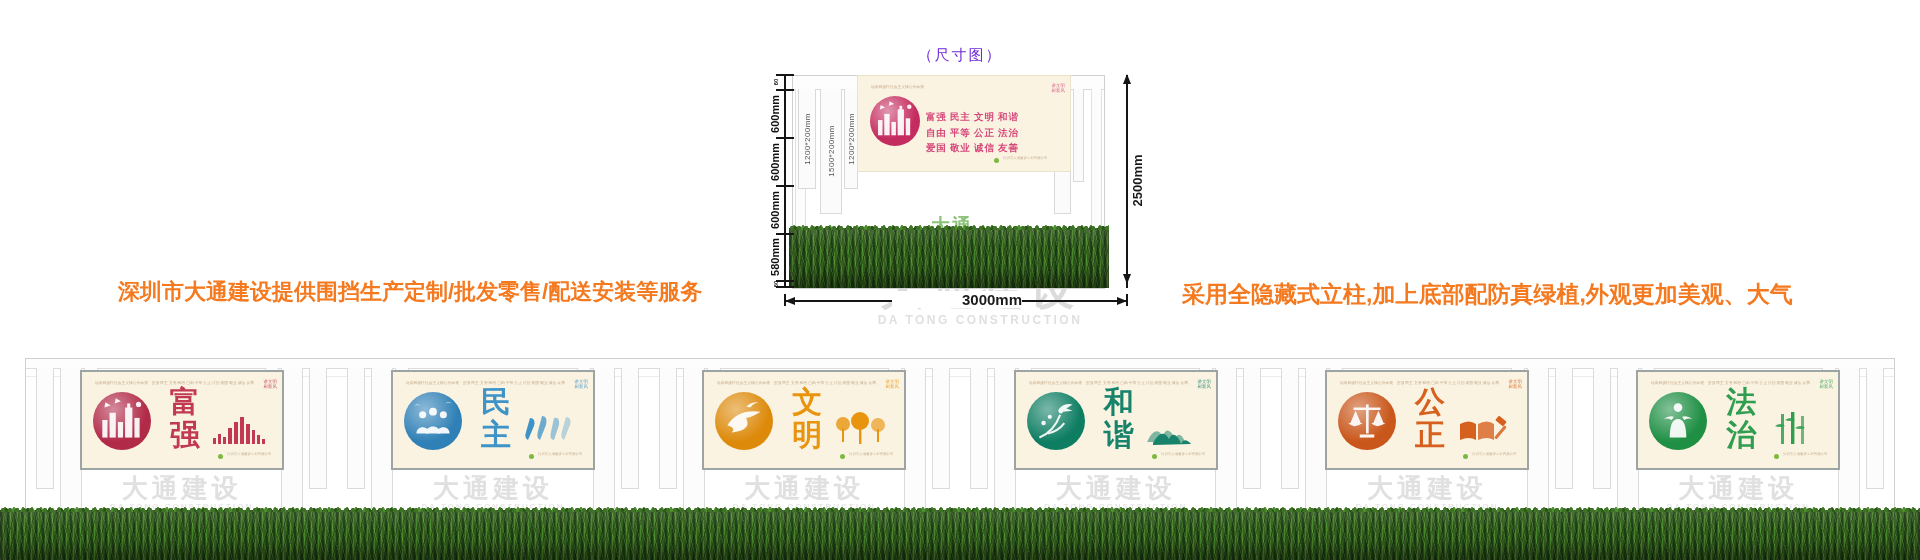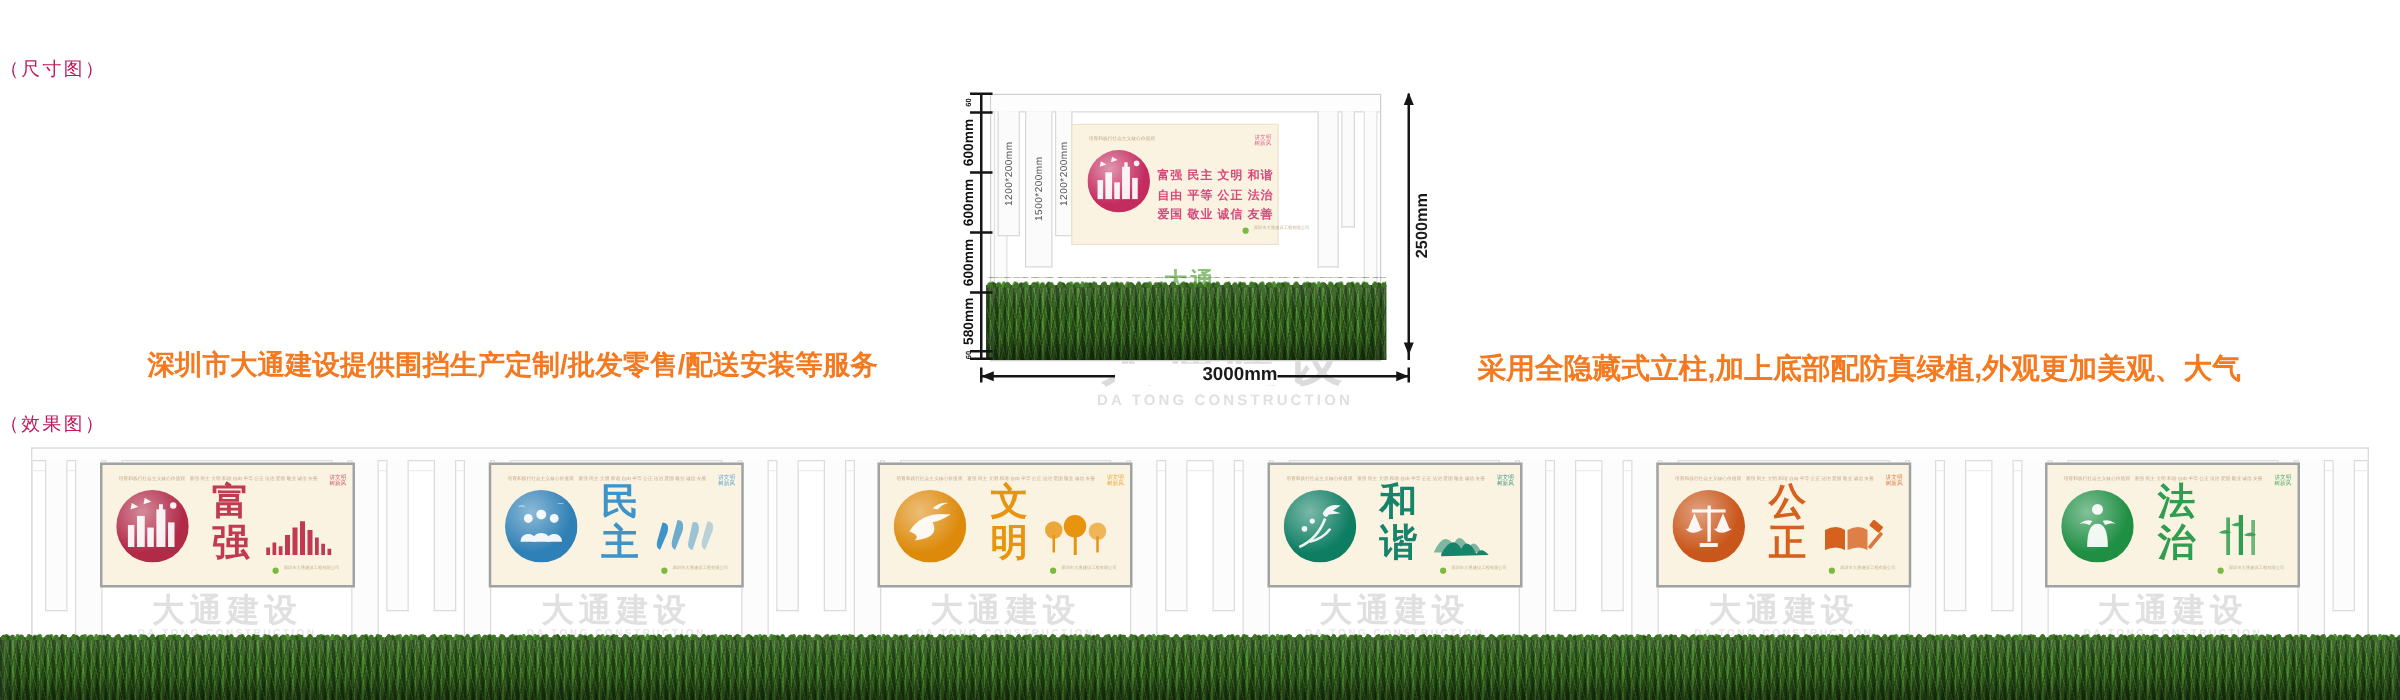--- a/index.html
+++ b/index.html
@@ -1,22 +1,22 @@
 <!DOCTYPE html>
 <html style="--orange: #F4791F; --pink: #D5487A; --pinkc: #C42B5E;"><head>
 <meta charset="utf-8">
 <style>
   html,body{margin:0;padding:0;background:#fff;}
   .stage{position:relative;width:1920px;height:560px;overflow:hidden;background:#fff;
          font-family:"Liberation Sans","DejaVu Sans",sans-serif;color:#1a1a1a;}
   
   .title{position:absolute;left:0;top:13px;width:100%;text-align:center;
          font-size:27px;font-weight:700;letter-spacing:1px;color:#161616;}
-  .sublabel{position:absolute;left:0;width:100%;font-size:15px;
-            letter-spacing:2px;color:#be185d;}
+  .sublabel{position:absolute;left:0;width:100%;text-align:center;font-size:15px;
+            letter-spacing:2px;color:#6d28d9;}
   .dimlabel{top:46px;} .efflabel{top:330px;}
   
   .note{position:absolute;color:var(--orange,#F4791F);font-weight:600;white-space:nowrap;}
   .note-left{left:118px;top:277px;font-size:22px;}
   .note-right{left:1182px;top:279px;font-size:23px;}
   
   .dimfig{position:absolute;left:740px;top:70px;width:430px;height:250px;}
   .dwm{position:absolute;left:115px;top:196px;width:250px;text-align:center;z-index:2;}
   .dwm-cn{font-size:44px;font-weight:700;letter-spacing:6px;color:#DBDBDB;line-height:46px;}
   .dwm-en{font-size:12px;font-weight:700;letter-spacing:2.5px;color:#E0E0E0;margin-top:1px;}
@@ -28,21 +28,21 @@
         border-left:1px solid #E2E2E2;border-right:1px solid #E2E2E2;}
   .dcolL{left:2px;} .dcolR{left:298px;}
   .dpost{position:absolute;top:13px;background:#FBFBFB;border:1px solid #D9D9D9;border-top:none;}
   .dp1{left:5px;width:16px;height:99px;}
   .dp2{left:27px;width:20px;height:124px;}
   .dp3{left:51px;width:12px;height:99px;}
   .dp4{left:261px;width:15px;height:124px;}
   .dp5{left:280px;width:9px;height:92px;}
   .plabel{position:absolute;left:50%;top:50%;transform:translate(-50%,-50%) rotate(-90deg);
           font-size:8px;color:#555;letter-spacing:.4px;white-space:nowrap;}
-  .dboard{position:absolute;left:65px;top:24px;width:164px;height:95px;background:#FBF3E2;
+  .dboard{position:absolute;left:65px;top:0;width:212px;height:95px;background:#FBF3E2;
           box-shadow:0 0 0 1px #EDE2CB;z-index:2;}
   .db-circle{position:absolute;left:12px;top:20px;width:50px;height:50px;border-radius:50%;
              background:radial-gradient(circle at 36% 30%,rgba(255,255,255,.5),rgba(255,255,255,0) 60%),var(--pinkc,#C42B5E);}
   .db-rows{position:absolute;left:68px;top:33px;font-size:9.5px;font-weight:700;
            color:var(--pink,#D5487A);line-height:15.5px;letter-spacing:.8px;white-space:nowrap;}
   .db-micro{position:absolute;left:68px;top:21px;}
   .db-corner{position:absolute;right:6px;top:8px;}
   .db-dot{left:106px;top:80px;}
   .db-caption{position:absolute;left:114px;top:78px;}
   
@@ -209,21 +209,20 @@
     <div class="vlabelR">2500mm</div>
 
     <div class="dline hlineB"></div>
     <i class="etick" style="left:44px"></i>
       <i class="etick" style="left:386px"></i>
     <i class="arr arr-l"></i>
       <i class="arr arr-r"></i>
     <div class="hlabel">3000mm</div>
   </section>
 
-  <div class="sublabel efflabel">（效果图）</div>
 
   <section class="effect">
     <div class="efence" id="units">
       <div class="erail"></div>
       <div class="eline"></div>
 
   <div class="unit" style="--ac: #C23A52; --cc: #B12A48;">
     <div class="strip sA"></div>
     <div class="strip sB"></div>
     <div class="strip sC"></div>

